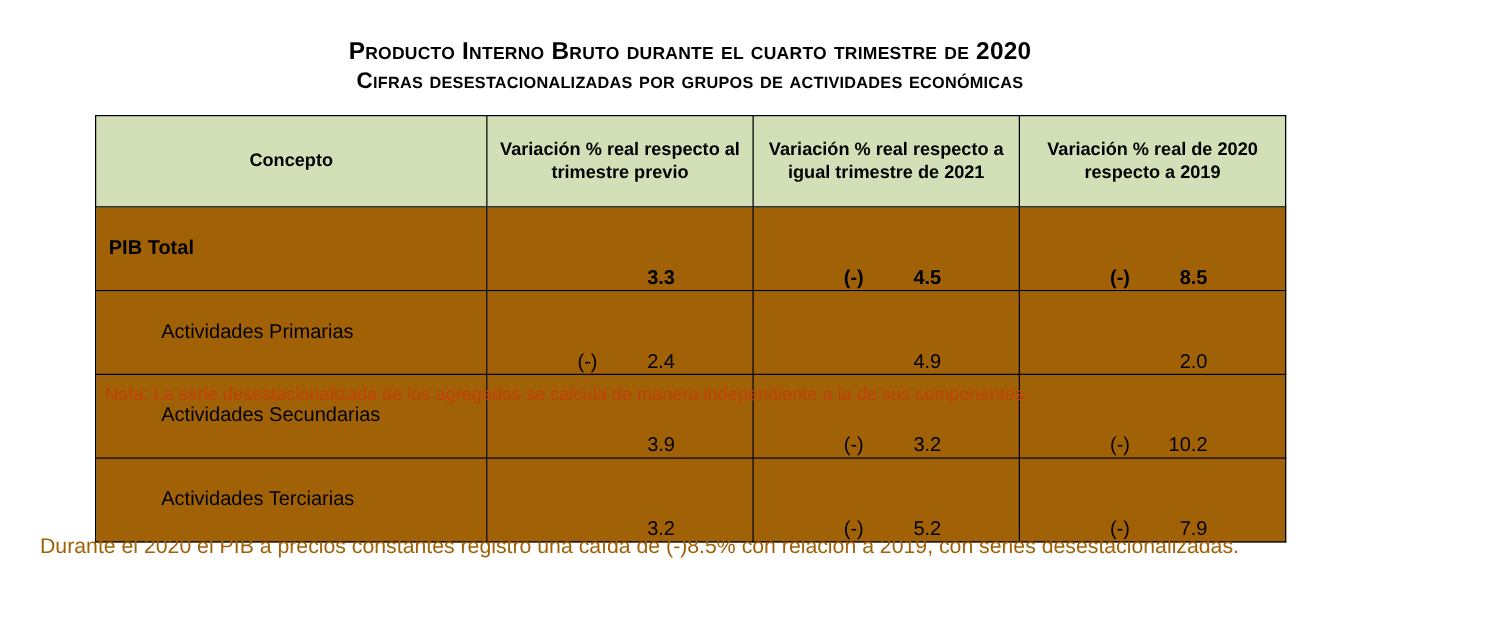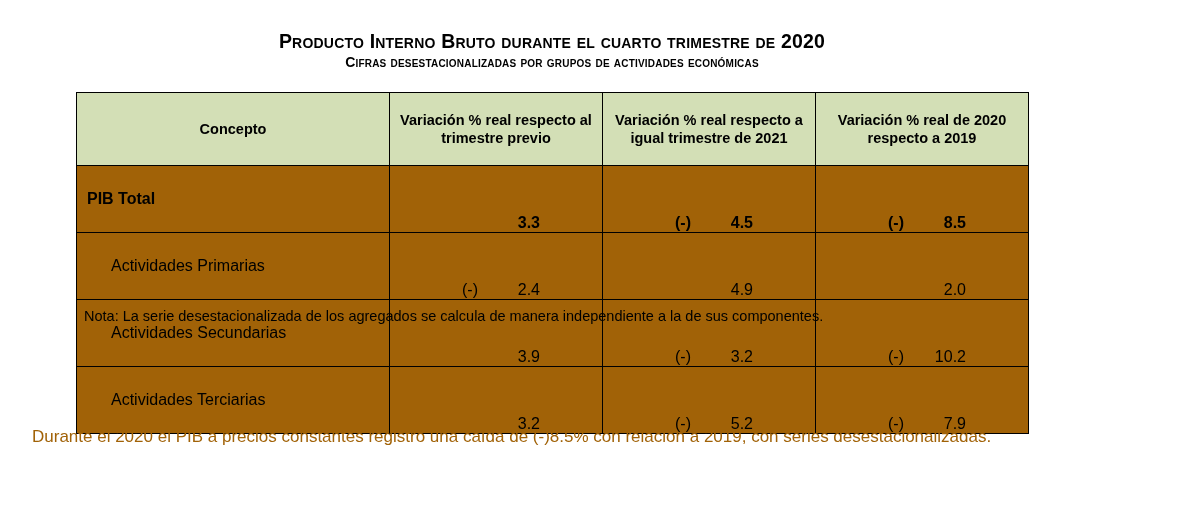--- a/index.html
+++ b/index.html
@@ -36,21 +36,21 @@
     line-height: 1.22;
     letter-spacing: 0.2px;
     white-space: nowrap;
   }
   .title-line-1 {
     font-size: 19.5px;
     font-variant: small-caps;
     text-transform: none;
   }
   .title-line-2 {
-    font-size: 14px;
+    font-size: 18px;
     font-variant: small-caps;
   }
 
   
   .table-wrap {
     position: absolute;
     left: 76px;
     top: 92px;
     width: 948px;
   }
@@ -86,21 +86,21 @@
     background: #a16207;
   }
   tbody td.concept {
     text-align: left;
     padding-left: 10px;
   }
   tbody td.concept.total {
     font-weight: bold;
   }
   tbody td.concept.indent {
-    padding-left: 34px;
+    padding-left: 52px;
   }
   tbody td.num {
     text-align: center;
     padding: 0 6px;
   }
   
   .numcell {
     display: inline-block;
     width: 104px;
     text-align: left;
@@ -125,21 +125,21 @@
   }
 
   
   .notes {
     position: absolute;
     left: 84px;
     top: 306px;
     width: 980px;
     font-size: 14.5px;
     line-height: 1.38;
-    color: #000000;
+    color: #c2410c;
   }
 
   
   .paragraph {
     position: absolute;
     left: 32px;
     top: 425px;
     width: 1130px;
     font-size: 17px;
     line-height: 1.45;

